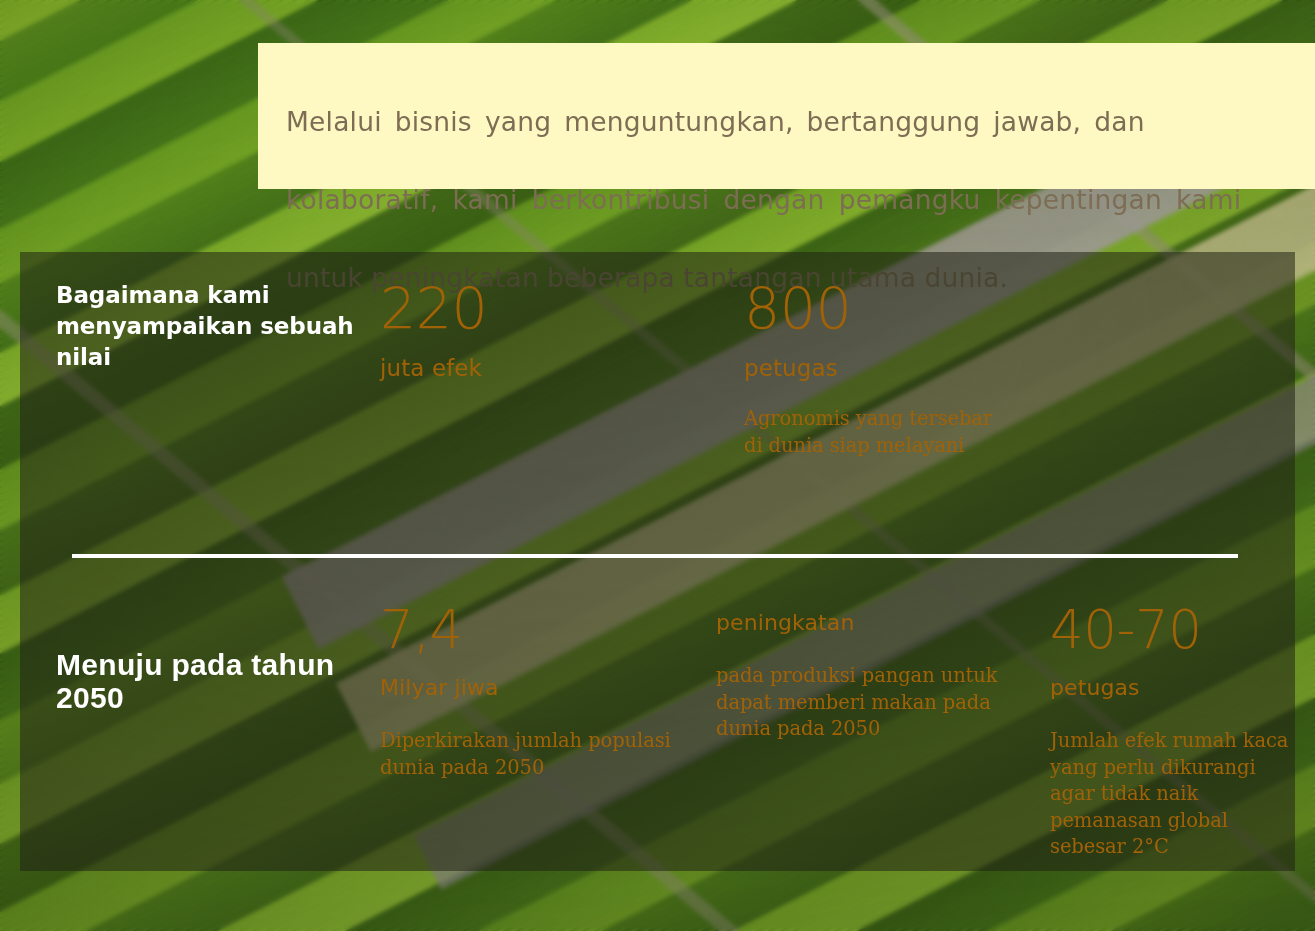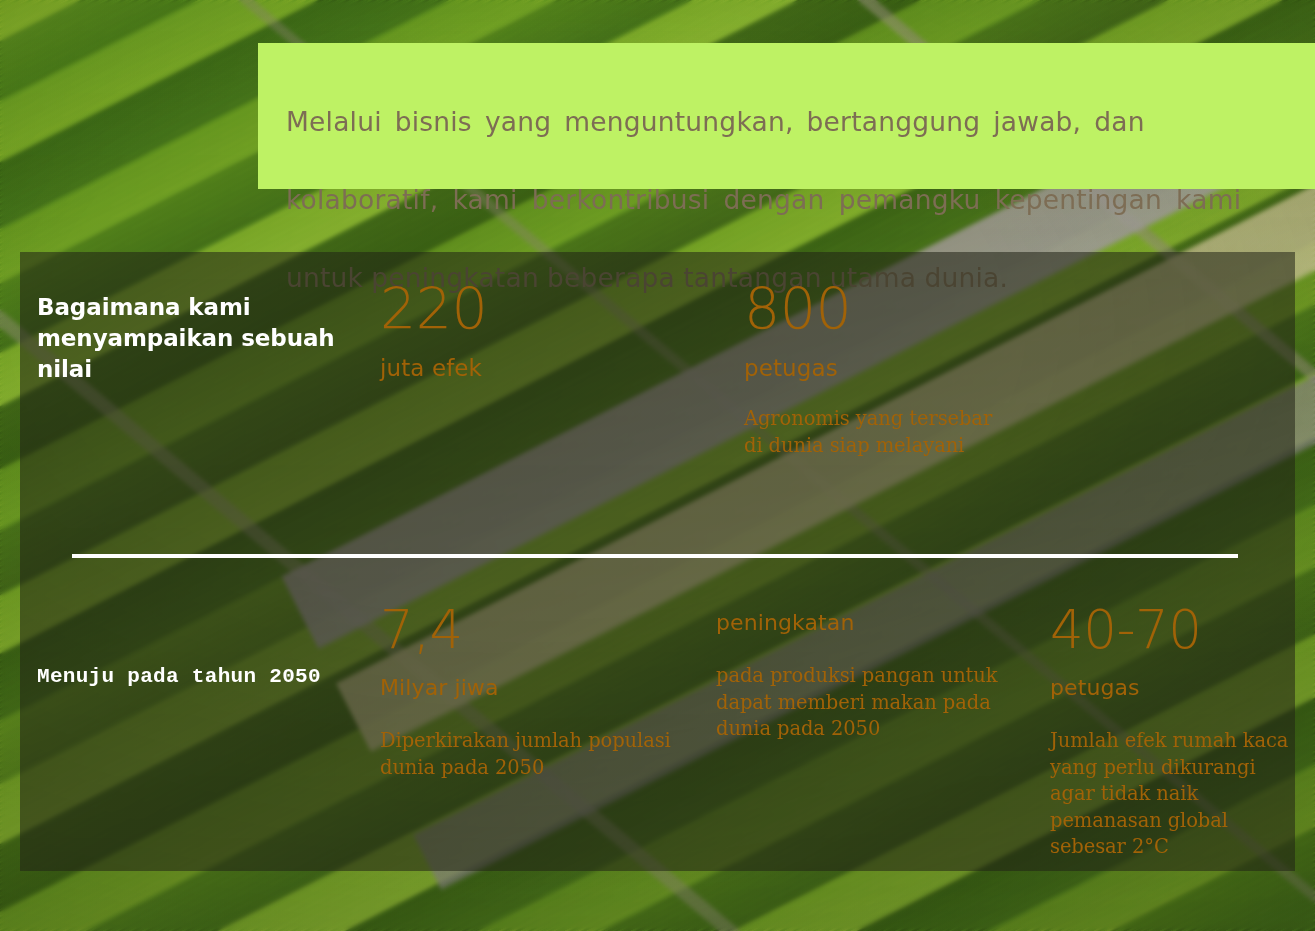--- a/index.html
+++ b/index.html
@@ -156,21 +156,21 @@
       linear-gradient(to bottom, rgba(40,60,15,0.10), rgba(30,45,12,0.16));
   }
 
   
   .headline-card {
     position: absolute;
     left: 258px;
     top: 43px;
     width: 1057px;
     height: 146px;
-    background: #bef264;
+    background: #fef9c3;
     box-sizing: border-box;
     padding: 20px 26px 0 28px;
   }
   .headline-text {
     font-family: "DejaVu Sans", sans-serif;
     font-size: 26.5px;
     line-height: 39px;
     color: #7d6d54;
     letter-spacing: 0.2px;
     white-space: pre-line;
@@ -195,36 +195,35 @@
     left: 0;
     right: 0;
     display: flex;
   }
   .row-1 { top: 28px; }
   .row-2 { top: 350px; }
 
   .row-label {
     width: 360px;
     flex: 0 0 360px;
-    padding-left: 17px;
+    padding-left: 36px;
     box-sizing: border-box;
     color: #ffffff;
-    margin-top: 12px;
   }
   .row-label .label-1 {
     font-family: "DejaVu Sans", sans-serif;
     font-weight: bold;
     font-size: 23px;
     line-height: 31px;
     letter-spacing: -0.1px;
   }
   .row-label .label-2 {
-    font-family: Liberation Mono, monospace;
+    font-family: Liberation Sans, sans-serif;
     font-weight: bold;
-    font-size: 21px;
+    font-size: 30px;
     line-height: 33px;
     letter-spacing: 0.3px;
     padding-top: 46px;
   }
 
   .stat-col {
     flex: 0 0 auto;
     color: #a16207;
     box-sizing: border-box;
   }

